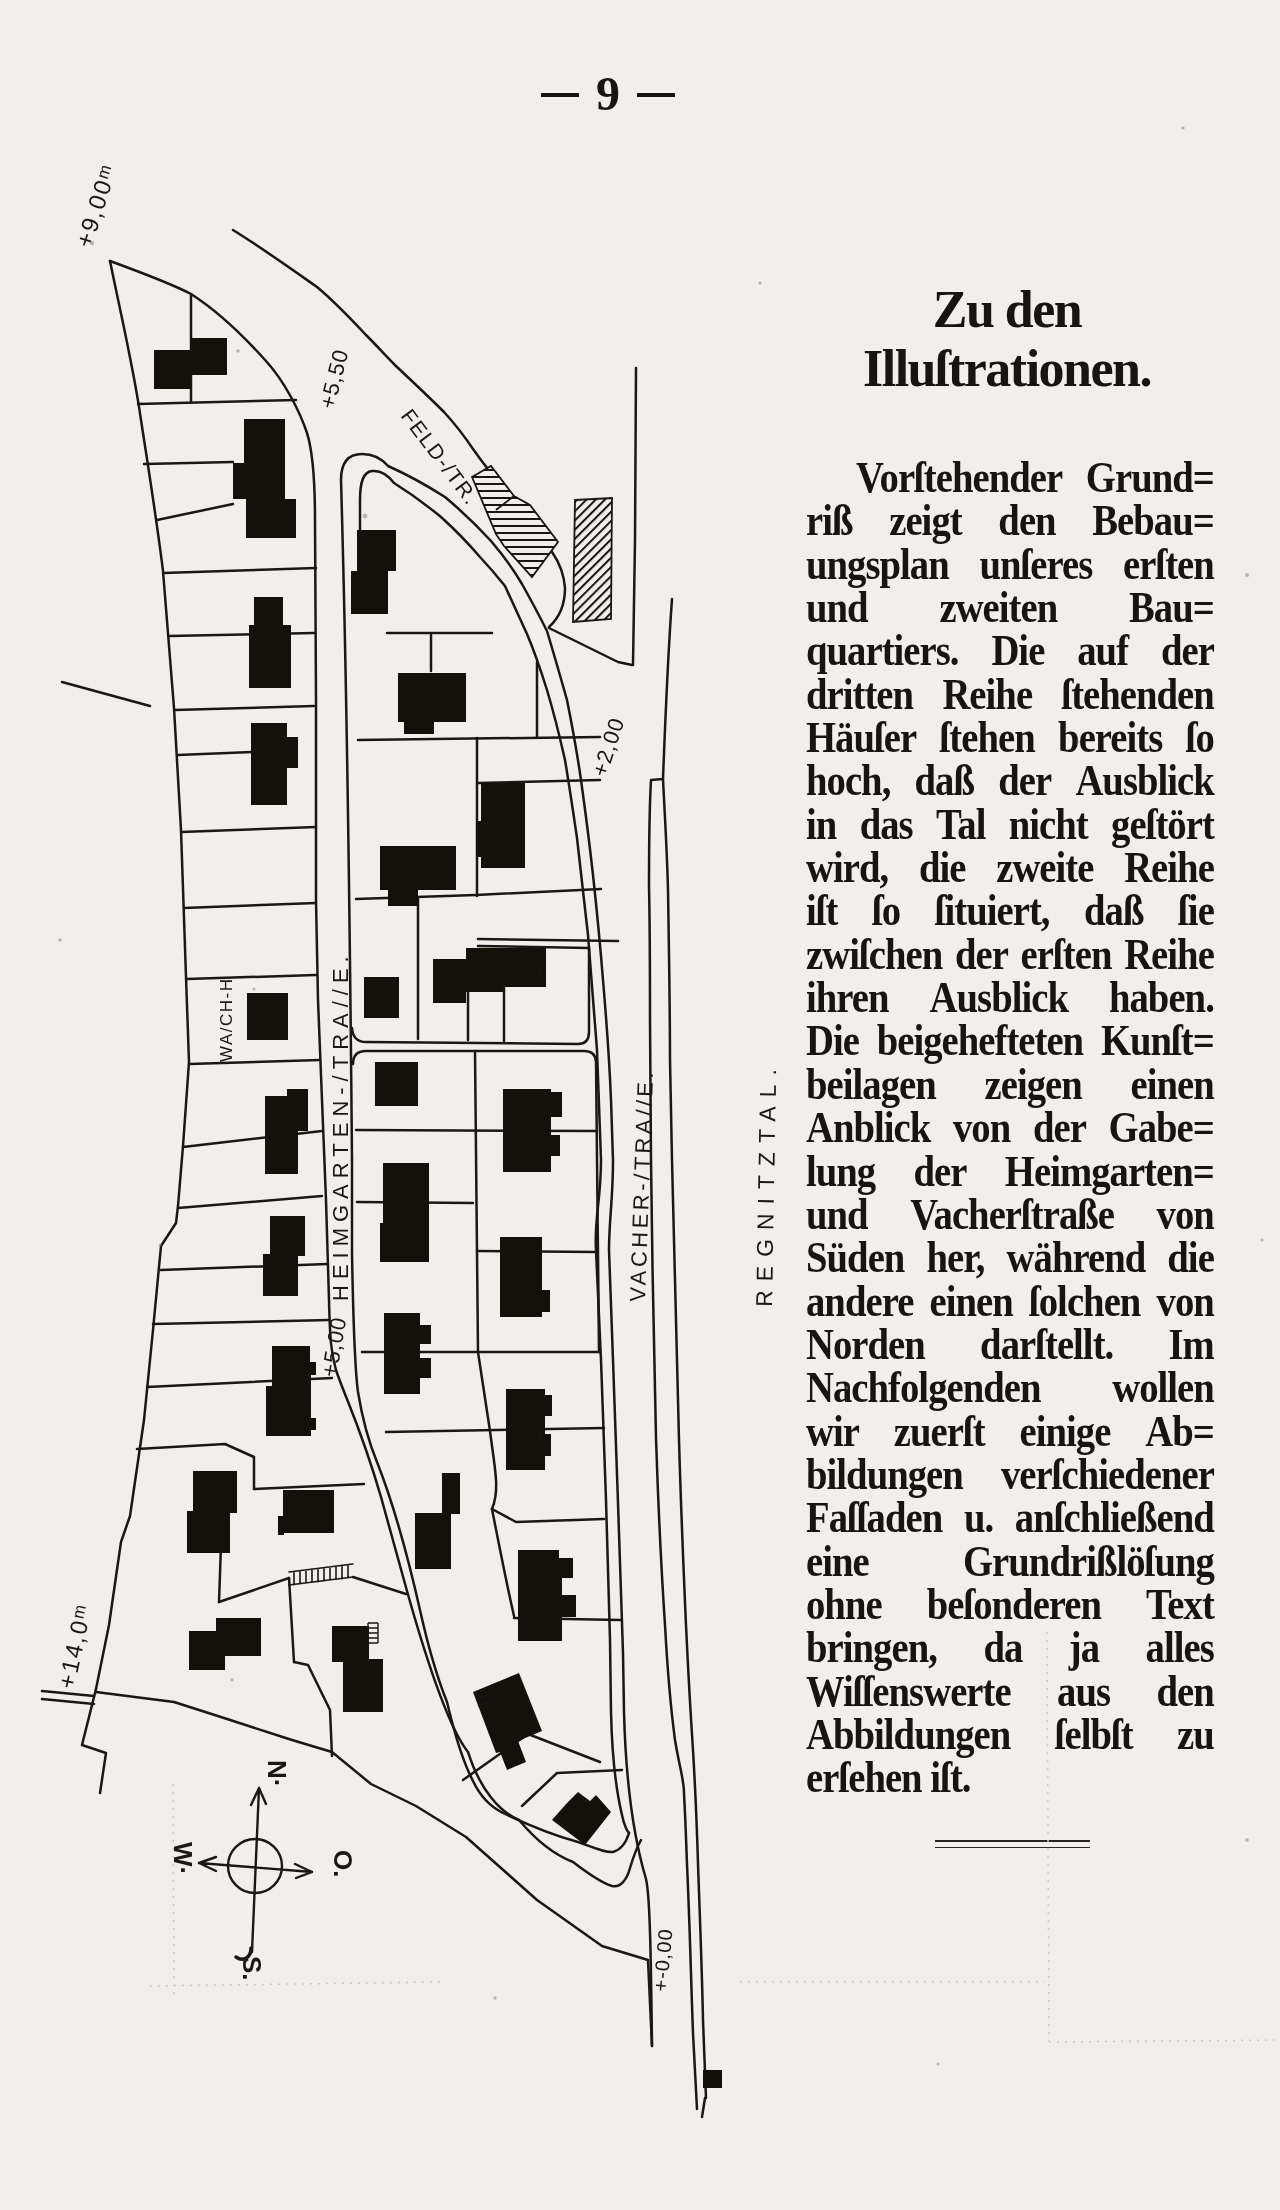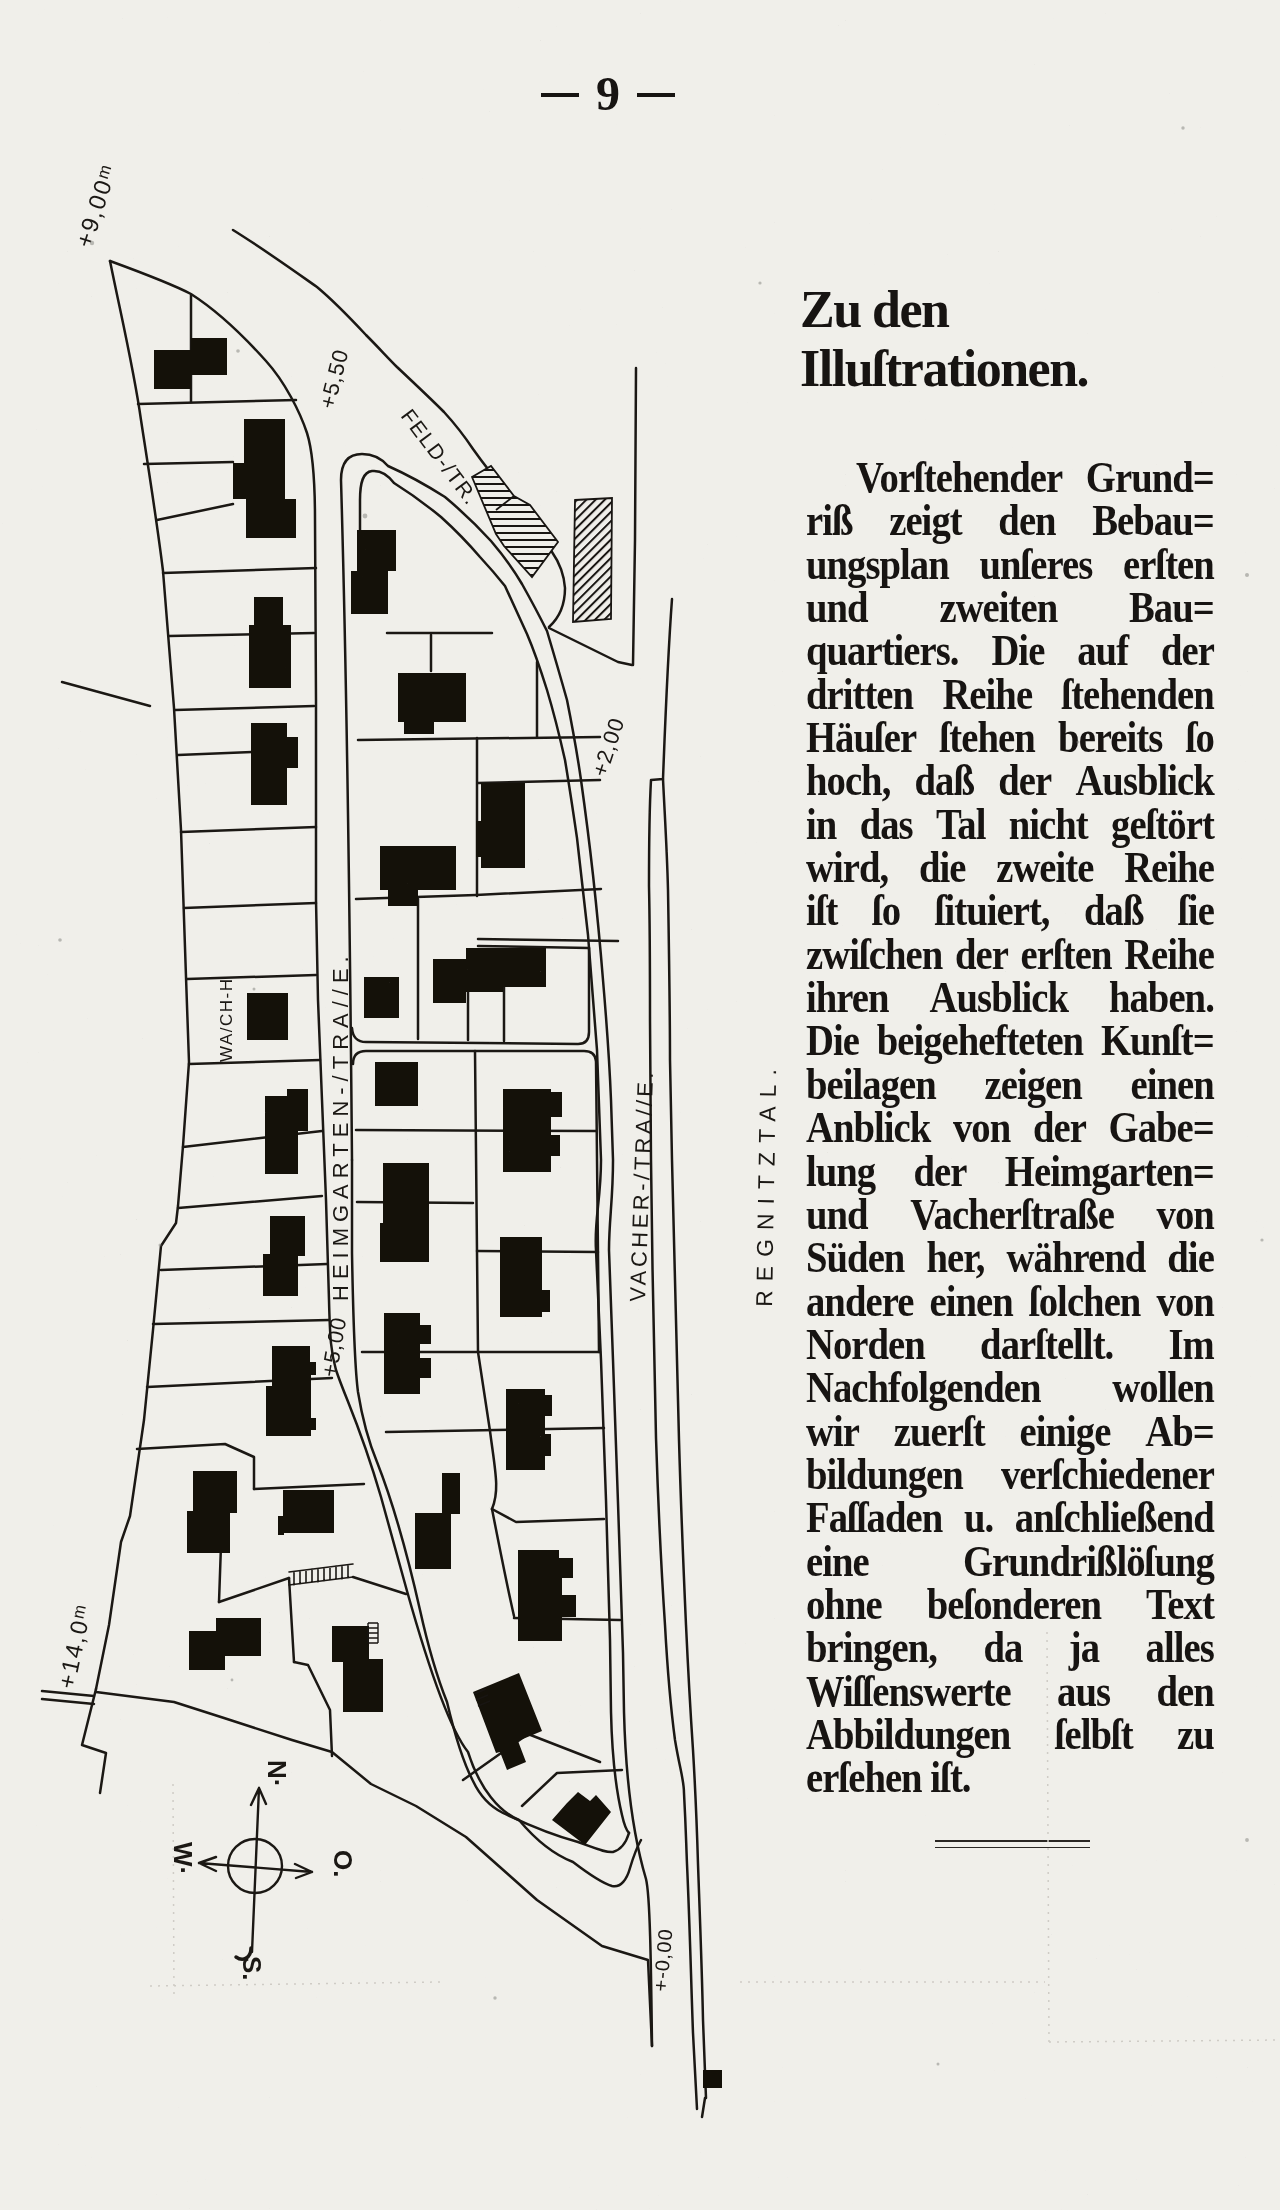--- a/index.html
+++ b/index.html
@@ -11,21 +11,21 @@
   .ln span{display:inline-block;}
   svg{position:absolute;left:0;top:0;}
 </style>
 </head>
 <body>
 
 <div class="frak" style="position:absolute;left:523px;top:66px;width:170px;text-align:center;font-size:48px;">
 <span style="display:inline-block;width:38px;height:4px;background:#171412;vertical-align:13px;"></span><span style="padding:0 17px;">9</span><span style="display:inline-block;width:38px;height:4px;background:#171412;vertical-align:13px;"></span>
 </div>
 
-<div class="frak" style="position:absolute;left:800px;top:280px;width:414px;text-align:left;font-size:52px;line-height:59px;letter-spacing:-1.5px;">Zu den<br>Illuſtrationen.</div>
+<div class="frak" style="position:absolute;left:800px;top:280px;width:414px;text-align:center;font-size:52px;line-height:59px;letter-spacing:-1.5px;">Zu den<br>Illuſtrationen.</div>
 
 <div id="bodytext" class="frak">
 <div class="ln" style="margin-left:57px;"><span>Vorſtehender</span><span>Grund=</span></div>
 <div class="ln"><span>riß</span><span>zeigt</span><span>den</span><span>Bebau=</span></div>
 <div class="ln"><span>ungsplan</span><span>unſeres</span><span>erſten</span></div>
 <div class="ln"><span>und</span><span>zweiten</span><span>Bau=</span></div>
 <div class="ln"><span>quartiers.</span><span>Die</span><span>auf</span><span>der</span></div>
 <div class="ln"><span>dritten</span><span>Reihe</span><span>ſtehenden</span></div>
 <div class="ln"><span>Häuſer</span><span>ſtehen</span><span>bereits</span><span>ſo</span></div>
 <div class="ln"><span>hoch,</span><span>daß</span><span>der</span><span>Ausblick</span></div>

